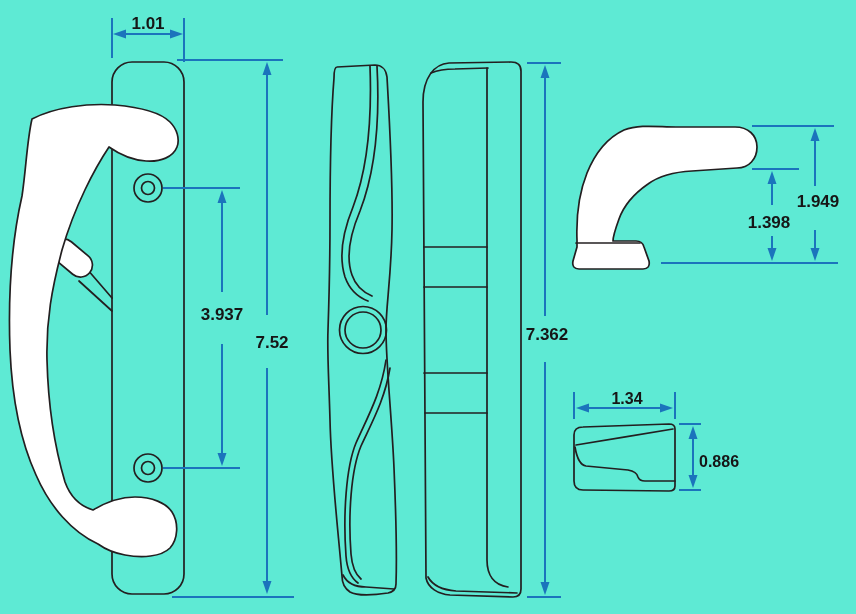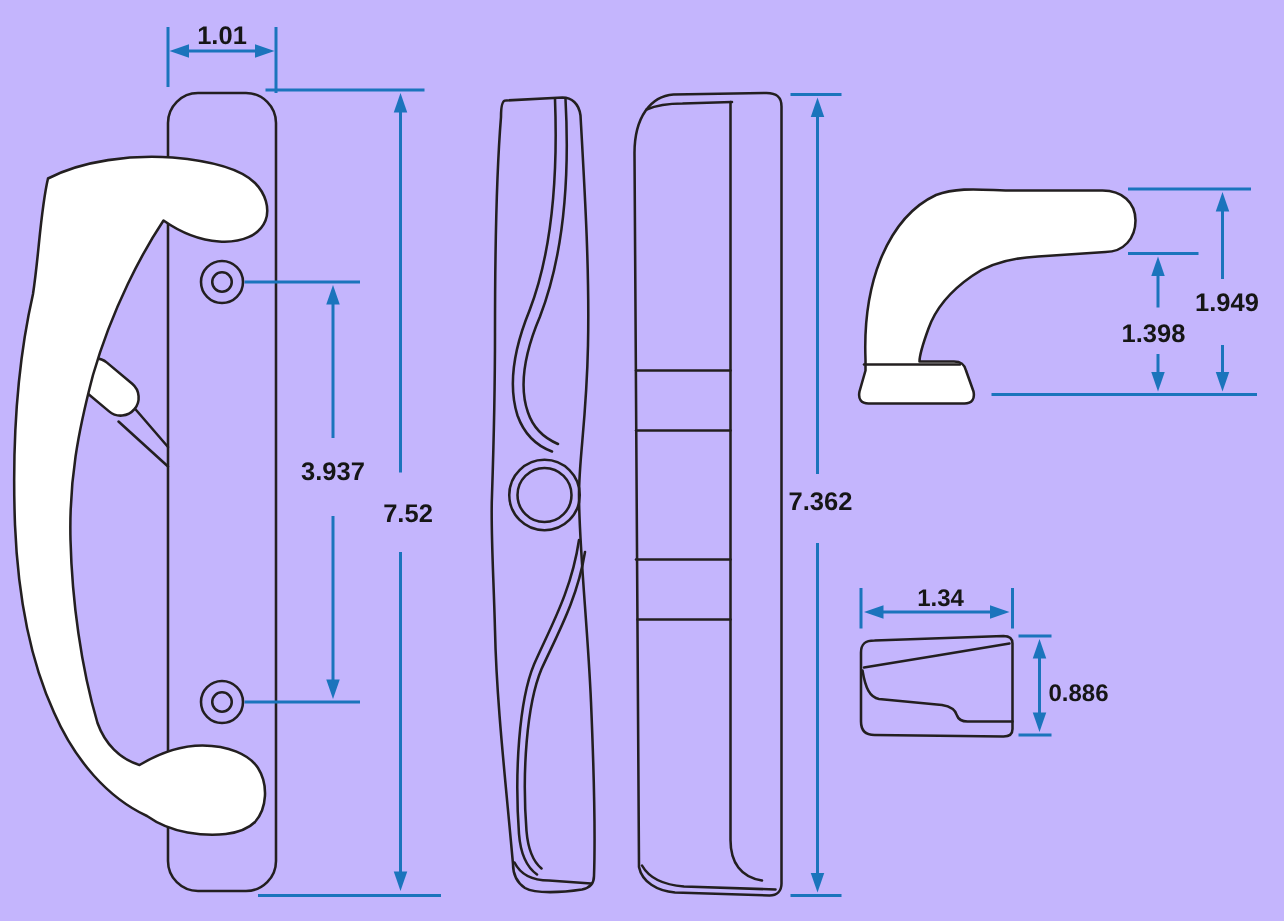--- a/index.html
+++ b/index.html
@@ -1,16 +1,16 @@
 <!DOCTYPE html>
 <html><head>
 <meta charset="utf-8">
 <style>
   html,body{margin:0;padding:0;background:#ffffff;}
-  .stage{position:relative;width:856px;height:614px;background:#c4b5fd;overflow:hidden;
+  .stage{position:relative;width:856px;height:614px;background:#5eead4;overflow:hidden;
          font-family:"Liberation Sans",sans-serif;}
   svg{display:block}
   .outline{fill:none;stroke:#231f20;stroke-width:1.7;stroke-linejoin:round;stroke-linecap:round;}
   .outline-fill{fill:#ffffff;stroke:#231f20;stroke-width:1.7;stroke-linejoin:round;}
   .dim{stroke:#1b74bc;stroke-width:2;fill:none;stroke-linecap:butt;}
   .arrow{fill:#1b74bc;stroke:none;}
   .dim-text{font-family:"Liberation Sans",sans-serif;font-weight:bold;font-size:17px;fill:#161616;}
   .dim-text-sm{font-family:"Liberation Sans",sans-serif;font-weight:bold;font-size:16px;fill:#161616;}
 </style>
 </head>

